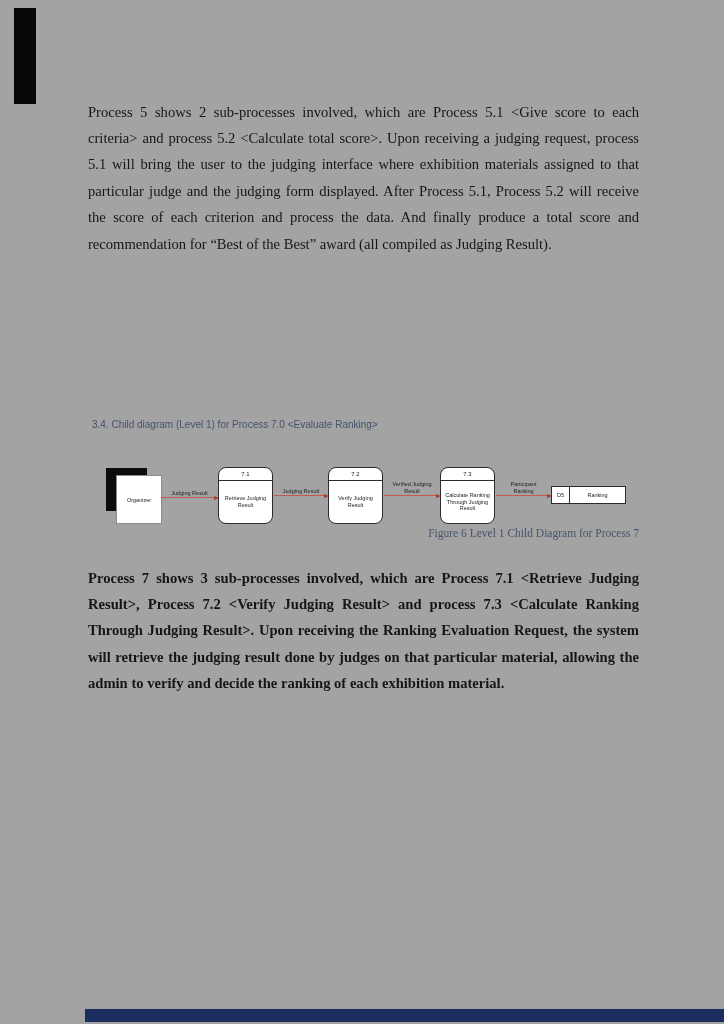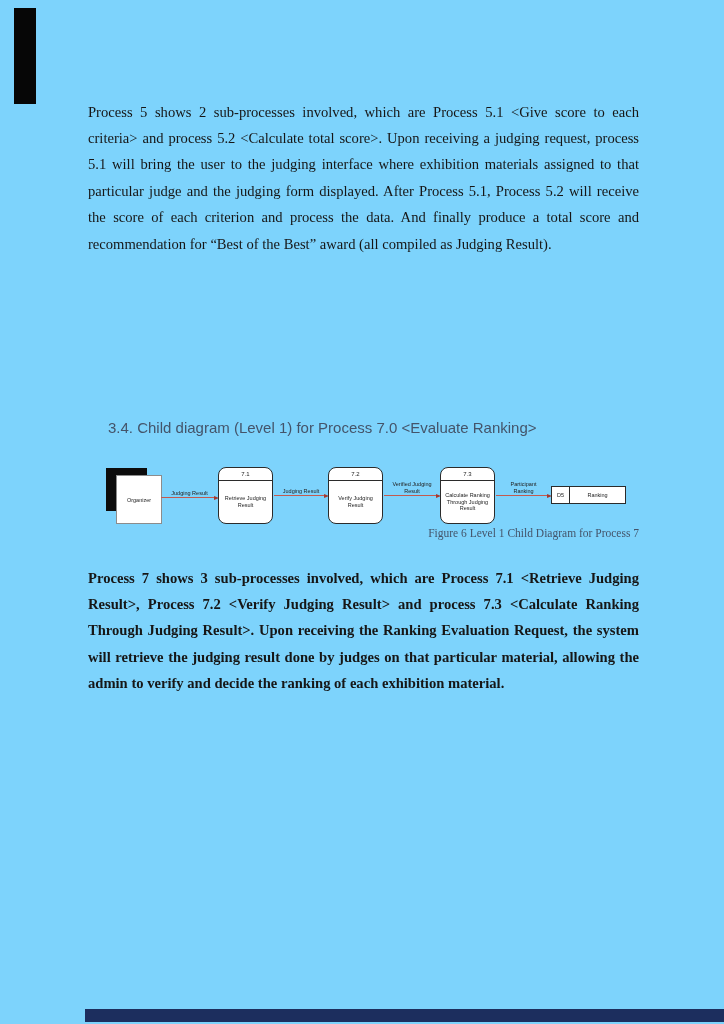--- a/index.html
+++ b/index.html
@@ -1,31 +1,31 @@
 <!DOCTYPE html>
 <html><head>
 <meta charset="utf-8">
 <style>
   html,body{margin:0;padding:0;background:#ffffff;}
-  .page{position:relative;width:724px;height:1024px;background:#7dd3fc;overflow:hidden;
+  .page{position:relative;width:724px;height:1024px;background:#a3a3a3;overflow:hidden;
         font-family:"Liberation Serif",serif;color:#1b1b1b;}
 
   
   .bar-topleft{position:absolute;left:14px;top:8px;width:22px;height:96px;background:#060606;}
   .bar-bottom{position:absolute;left:85px;top:1009px;width:639px;height:13px;background:#1c2e5e;}
 
   
   .para{position:absolute;left:88px;width:551px;font-size:14.6px;line-height:26.4px;
         text-align:justify;text-justify:inter-word;color:#161616;}
   .para1{top:84px;}
   .para2{top:550px;font-weight:bold;}
 
   
-  .heading{position:absolute;left:108px;top:419px;font-family:"Liberation Sans",sans-serif;
-           font-size:15px;color:#44546a;white-space:nowrap;}
+  .heading{position:absolute;left:92px;top:419px;font-family:"Liberation Sans",sans-serif;
+           font-size:10px;color:#44546a;white-space:nowrap;}
 
   
   .caption{position:absolute;left:88px;top:527px;width:551px;text-align:right;
            font-size:11.5px;color:#44546a;}
 
   
   .diagram{position:absolute;left:85px;top:458px;width:560px;height:72px;
            font-family:"Liberation Sans",sans-serif;color:#1d1d1d;}
   .entity-shadow{position:absolute;left:21px;top:10px;width:41px;height:43px;background:#0c0c0c;}
   .entity{position:absolute;left:31px;top:17px;width:44px;height:47px;background:#ffffff;

